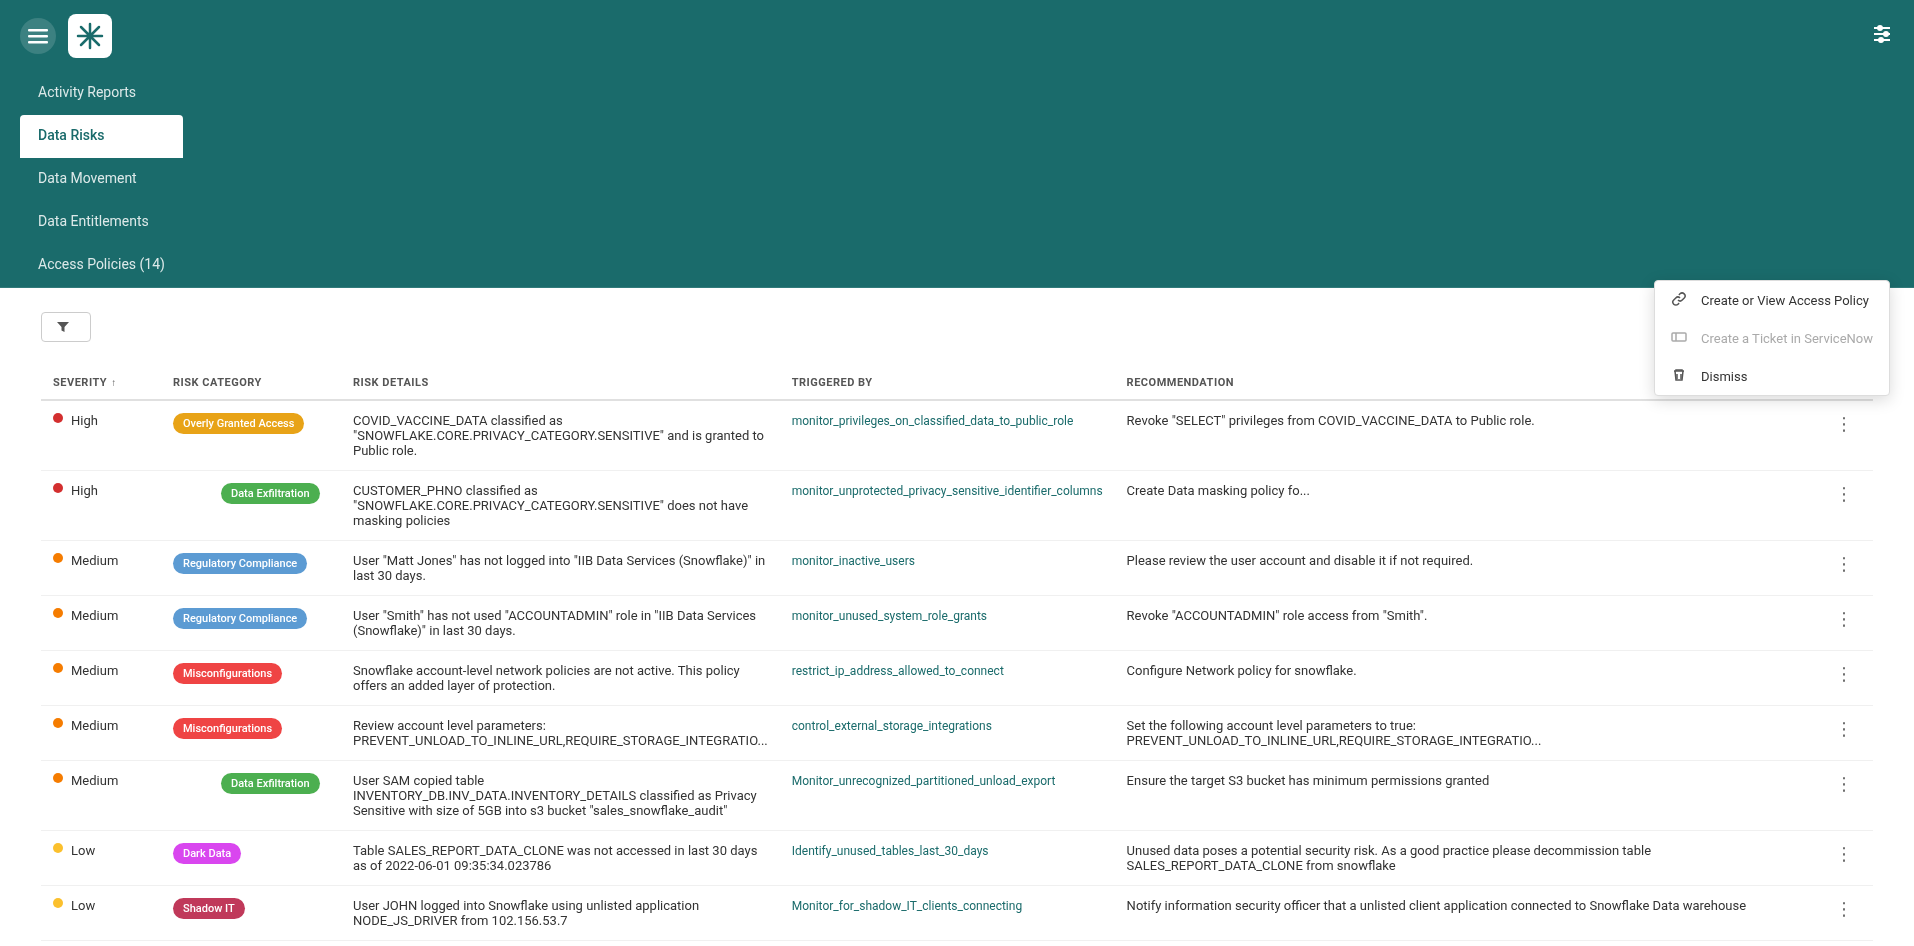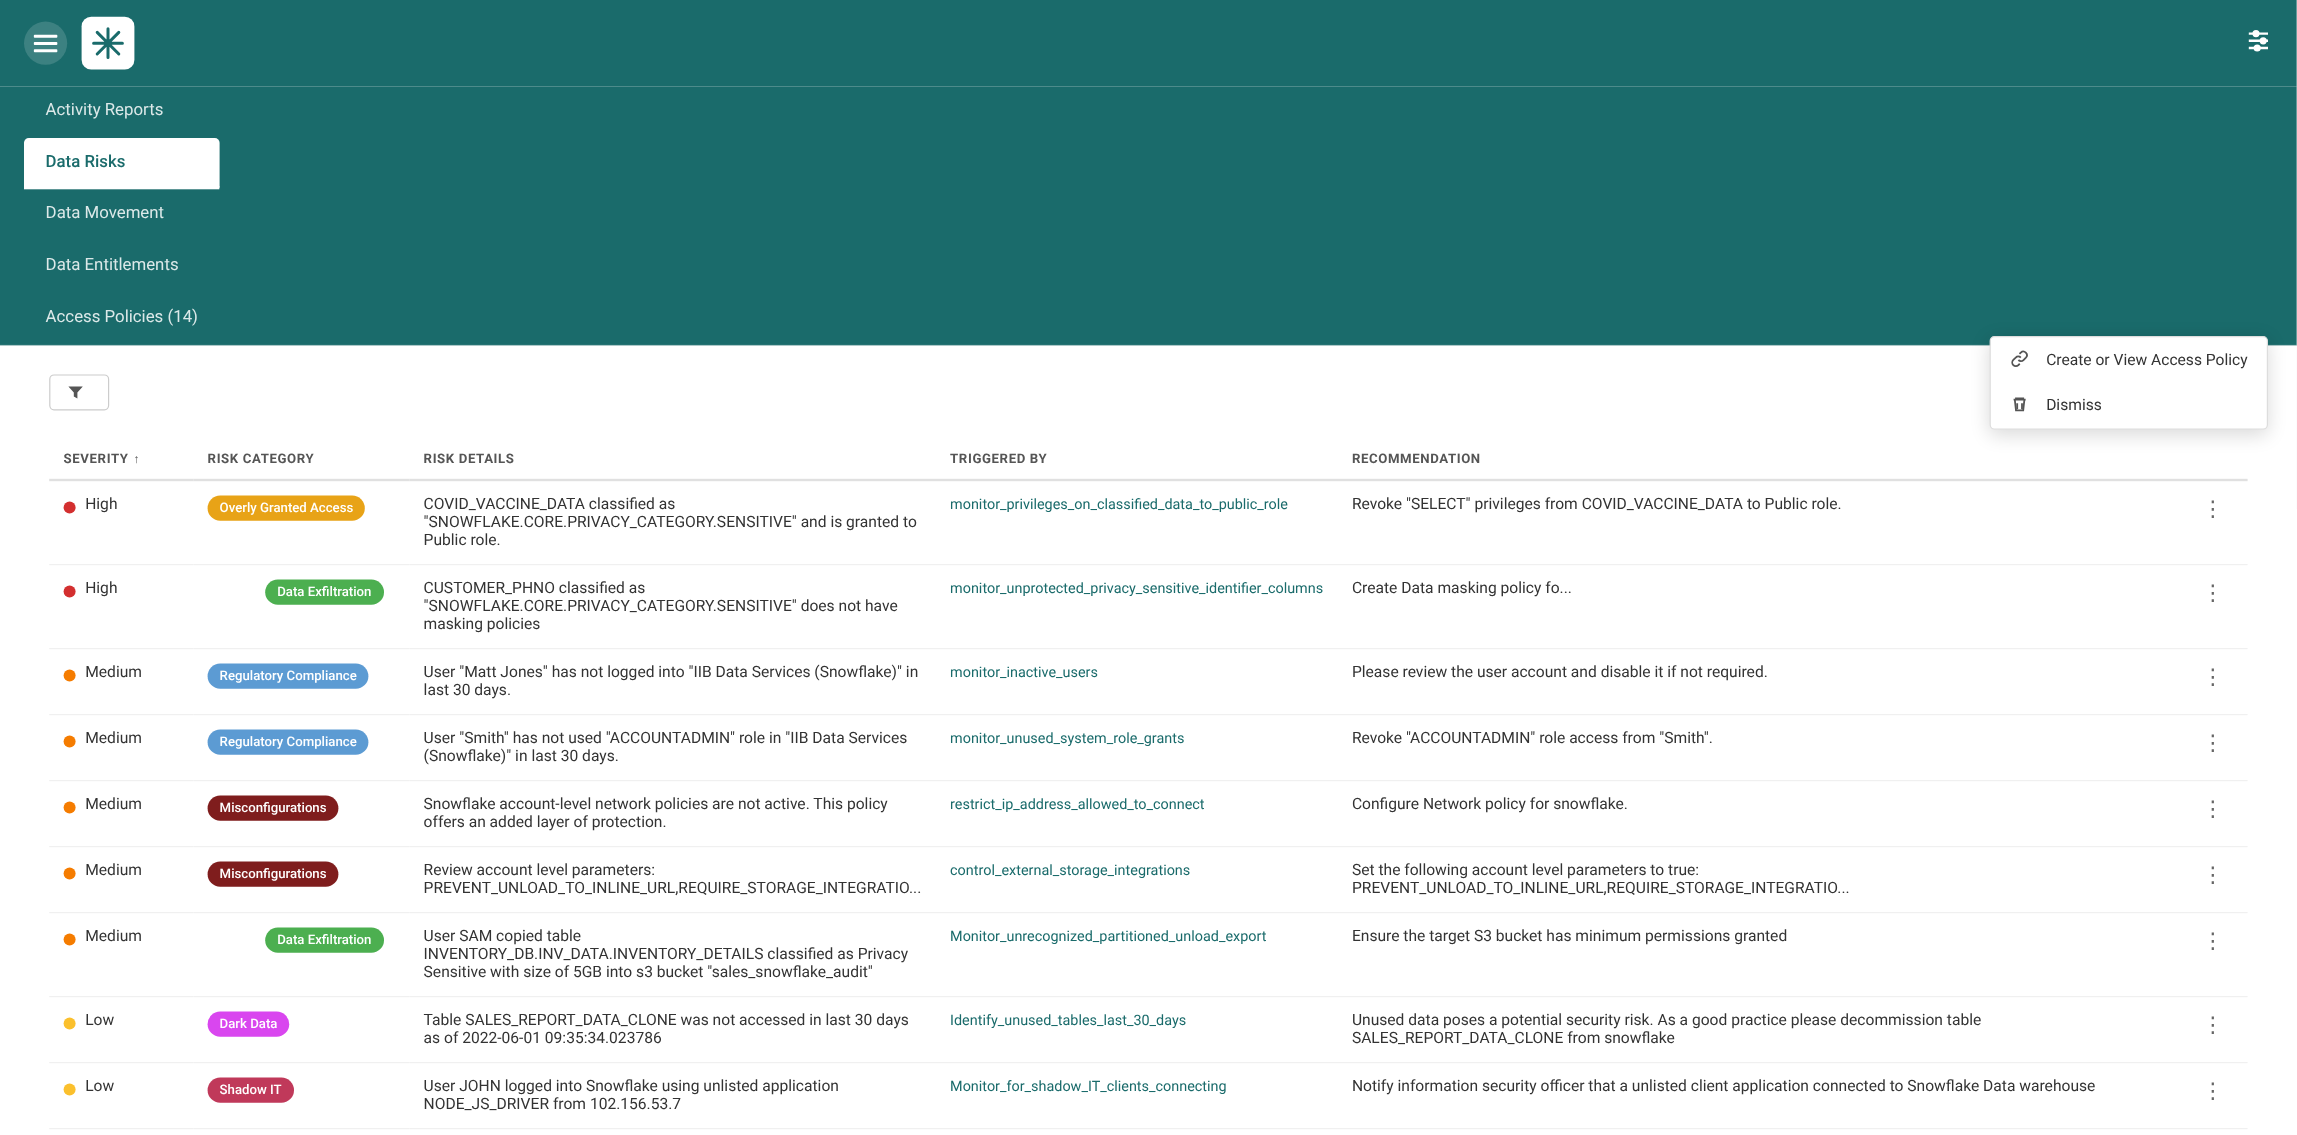--- a/index.html
+++ b/index.html
@@ -88,36 +88,36 @@
       white-space: nowrap; text-transform: uppercase; letter-spacing: 0.5px;
     }
     .data-table td {
       padding: 12px 12px;
       border-bottom: 1px solid #f0f0f0;
       vertical-align: top;
       font-size: 13px;
     }
 
     
-    .severity-cell { display: flex; align-items: flex-end; gap: 8px; white-space: nowrap; }
+    .severity-cell { display: flex; align-items: flex-start; gap: 8px; white-space: nowrap; }
     .severity-dot { width: 10px; height: 10px; border-radius: 50%; flex-shrink: 0; }
     .dot-high { background: #d32f2f; }
     .dot-medium { background: #f57c00; }
     .dot-low { background: #fbc02d; }
 
     
     .badge {
       display: inline-block; padding: 4px 10px;
       border-radius: 12px; font-size: 11px; font-weight: 500;
       white-space: nowrap; color: white;
     }
     .badge-overly { background: #e8a317; }
     .badge-exfil { background: #4caf50; margin-left: 48px; }
     .badge-regulatory { background: #5c9bd3; }
-    .badge-misconfig { background: #7f1d1d; }
+    .badge-misconfig { background: #ef4444; }
     .badge-dark { background: #d946ef; }
     .badge-shadow { background: #c0395a; }
 
     
     .link-text { color: #1a6b6b; cursor: pointer; text-decoration: none; font-size: 12px; }
 
     
     .action-dots {
       cursor: pointer; color: #666; font-size: 18px;
       padding: 4px 8px; border-radius: 4px;
@@ -347,20 +347,27 @@
 </div>
 
 <div class="dropdown-menu" id="dropdown-menu" style="display: block; top: 280px; right: 24px; position: absolute;">
     <div class="dropdown-item">
       <span class="dropdown-icon"><svg width="16" height="16" viewBox="0 0 16 16" fill="none" stroke="#555" stroke-width="1.5">
           <path d="M7 9a3 3 0 0 0 4.24.06l2-2a3 3 0 0 0-4.24-4.24l-1.12 1.12"></path>
           <path d="M9 7a3 3 0 0 0-4.24-.06l-2 2A3 3 0 0 0 7 13.24l1.12-1.12"></path>
         </svg></span>
       <span>Create or View Access Policy</span>
     </div>
+    <div class="dropdown-item disabled">
+      <span class="dropdown-icon"><svg width="16" height="16" viewBox="0 0 16 16" fill="none" stroke="#aaa" stroke-width="1.5">
+          <rect x="1" y="4" width="14" height="8" rx="1"></rect>
+          <line x1="5" y1="4" x2="5" y2="12"></line>
+        </svg></span>
+      <span>Create a Ticket in ServiceNow</span>
+    </div>
     <div class="dropdown-item">
       <span class="dropdown-icon"><svg width="16" height="16" viewBox="0 0 16 16" fill="none" stroke="#555" stroke-width="1.5">
           <polyline points="3,4 6,4 13,4"></polyline>
           <path d="M5 4V3h6v1"></path>
           <line x1="6" y1="7" x2="6" y2="12"></line>
           <line x1="10" y1="7" x2="10" y2="12"></line>
           <path d="M4 4l1 9h6l1-9"></path>
         </svg></span>
       <span>Dismiss</span>
     </div>

